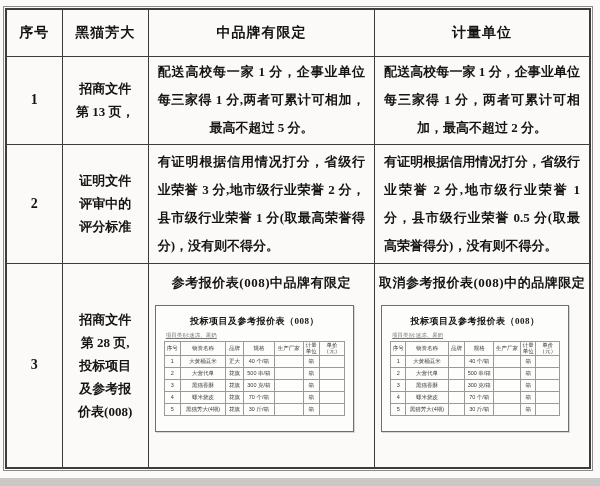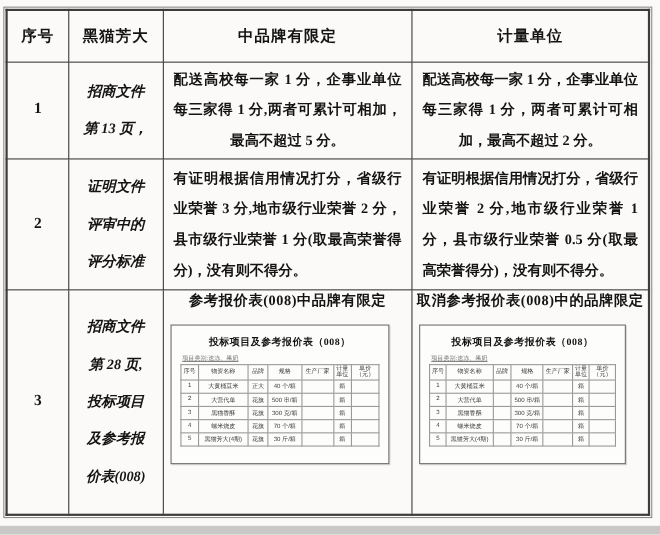--- a/index.html
+++ b/index.html
@@ -41,32 +41,33 @@
     letter-spacing:1px;
   }
   td.no-cell{
     text-align:center;vertical-align:middle;
     font-size:14px;font-weight:bold;
   }
   td.item-cell{
     text-align:center;vertical-align:middle;
     font-size:13px;font-weight:bold;
   }
-  td.item-cell .pre{white-space:pre-line;line-height:34px;font-style:italic;}
+  td.item-cell .pre{white-space:pre-line;line-height:23px;}
   td.content-cell{vertical-align:middle;}
   td.content-cell .body-text{
     margin:0 9px;
     font-size:13px;font-weight:bold;
     line-height:28px;
     text-align:justify;
     text-justify:inter-ideograph;
   }
   td.content-cell .body-text.last-center{text-align-last:center;}
   td.embed-cell{vertical-align:top;}
   .embed-heading{
+    margin-top:10px;
     font-size:13px;font-weight:bold;
     text-align:center;
     letter-spacing:0.5px;
   }
   .shot{
     margin:13px 20px 0 6px;
     border:1px solid #6f6f6f;
     background:#fdfdfc;
     padding:6px 8px 15px 8px;
     box-shadow:1px 1px 0 #d8d6d3;

